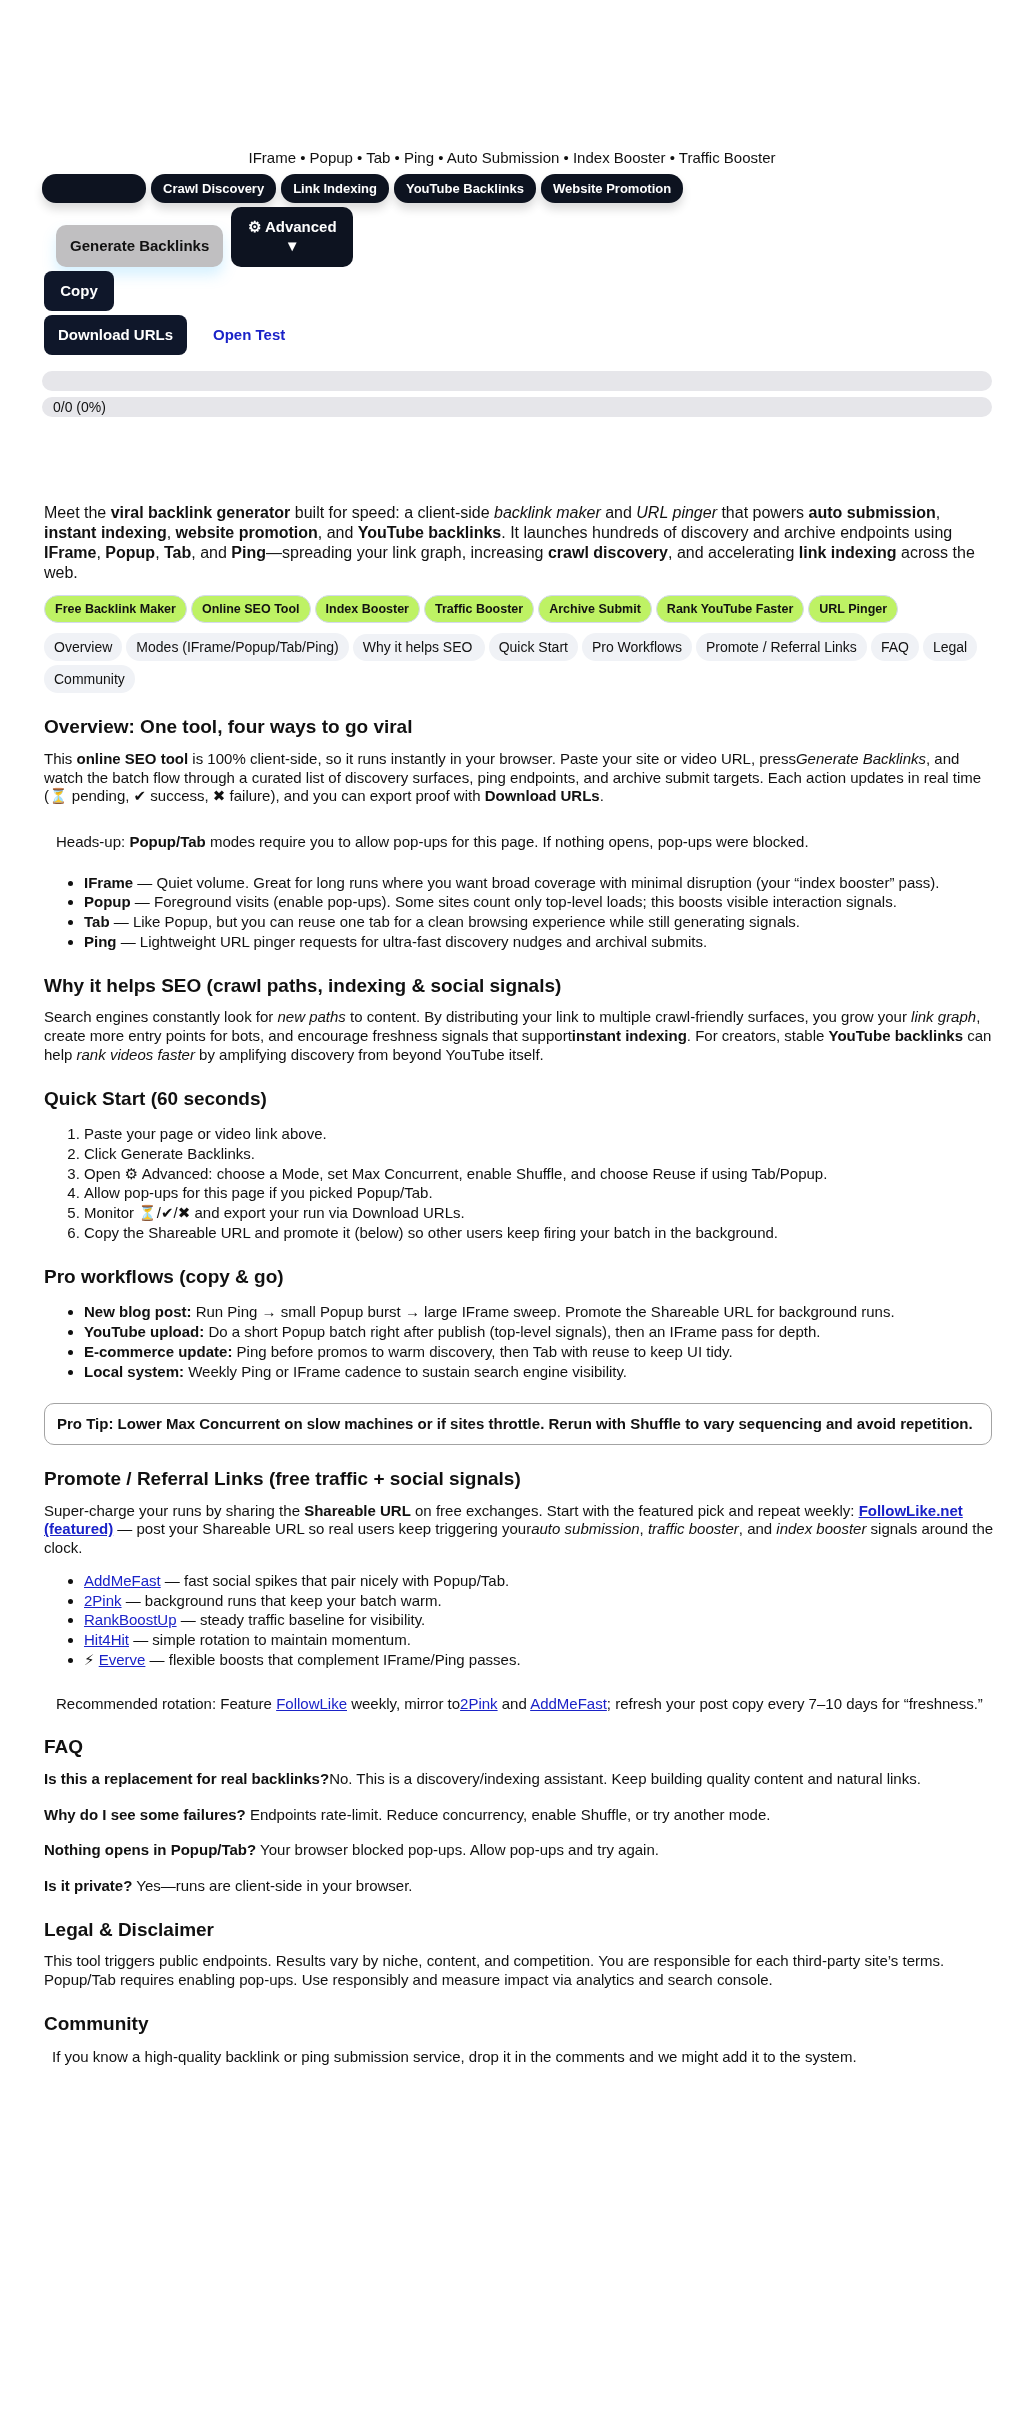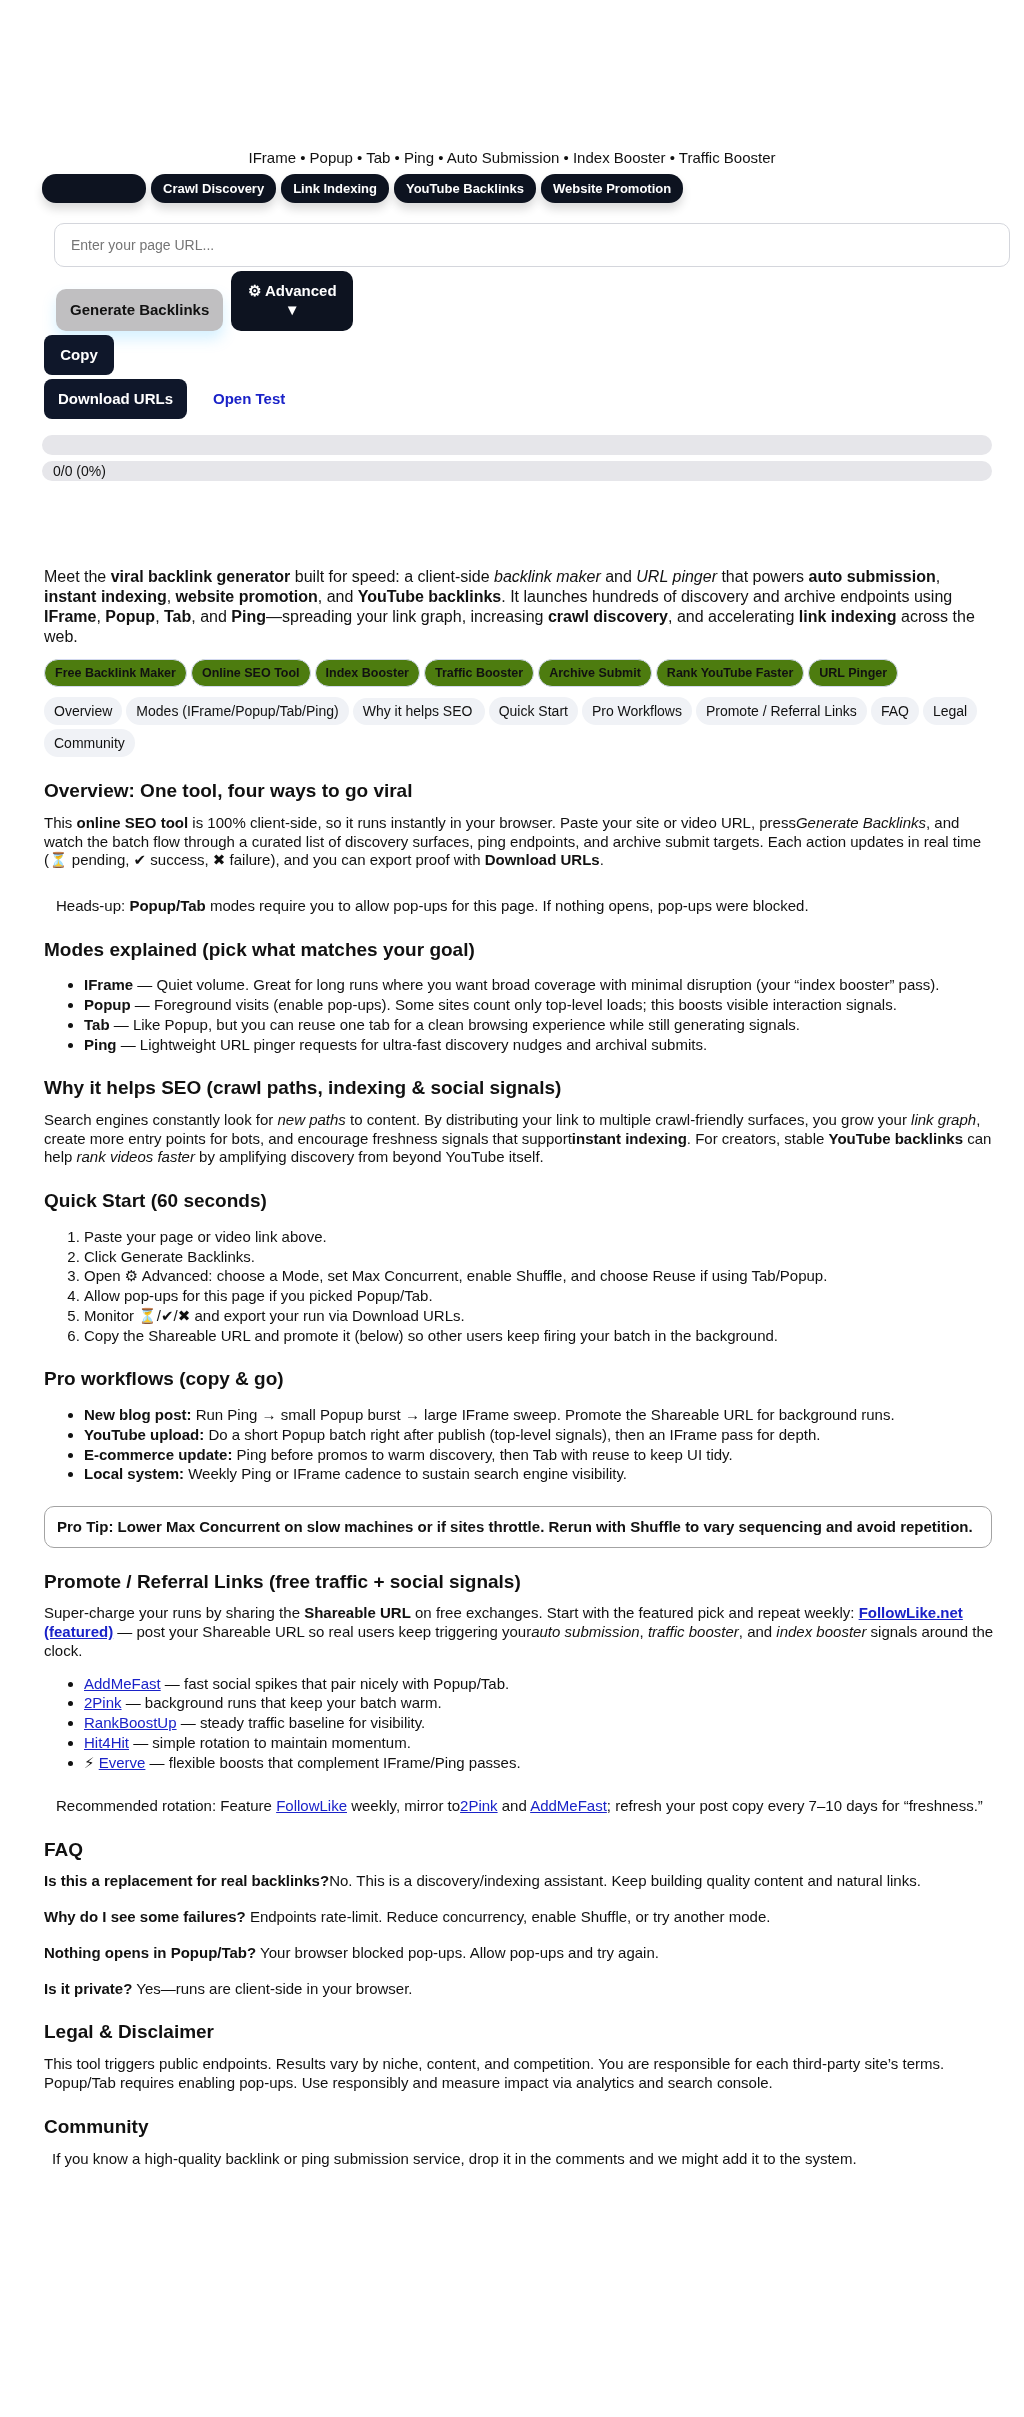--- a/index.html
+++ b/index.html
@@ -48,21 +48,21 @@
   .copy-btn { margin: 4px 0 0 0; width: 70px; padding: 0; }
   .dl-row { display: flex; align-items: center; gap: 26px; margin-top: 4px; }
   .open-test { color: #1a22c8; font-weight: bold; font-size: 15px; text-decoration: none; }
   .bar { height: 20px; background: #e6e6ea; border-radius: 10px; width: 950px; margin-left: -2px; }
   .bar1 { margin-top: 16px; }
   .bar2 { margin-top: 6px; position: relative; }
   .bar2 span { position: absolute; left: 11px; top: 1px; font-size: 14px; color: #111; }
   .intro { margin-top: 86px; font-size: 16px; line-height: 1.25; width: 940px; }
   .chips { display: flex; flex-wrap: wrap; gap: 4px 4px; margin-top: 12px; }
   .chip {
-    background: #4d7c0f; border: 1px solid #d3d9ef; border-radius: 14px;
+    background: #bef264; border: 1px solid #d3d9ef; border-radius: 14px;
     padding: 5px 10px; font-weight: bold; font-size: 12.5px; color: #111;
   }
   .toc { display: flex; flex-wrap: wrap; align-items: flex-end; gap: 4px 4px; margin-top: 10px; width: 960px; }
   .toc a {
     background: #f0f2f6; border-radius: 14px; padding: 5px 10px; font-size: 14px;
     color: #111; text-decoration: none;
   }
   .toc a.two-line { width: 132px; border-radius: 18px; line-height: 1.2; }
   h2 { font-size: 19px; font-weight: bold; margin: 22px 0 10px 0; }
   p { margin: 0 0 10px 0; }
@@ -87,21 +87,20 @@
   <div class="tagline">IFrame • Popup • Tab • Ping • Auto Submission • Index Booster • Traffic Booster</div>
 
   <div class="pill-row">
     <button class="pill first"></button>
     <button class="pill">Crawl Discovery</button>
     <button class="pill">Link Indexing</button>
     <button class="pill">YouTube Backlinks</button>
     <button class="pill">Website Promotion</button>
   </div>
 
-  <input class="url-input" type="text" placeholder="Enter your page URL..." style="">
 
   <div class="btn-row">
     <button class="btn-gen">Generate Backlinks</button>
     <button class="btn-adv">
       <span>⚙ Advanced</span><br>
       <span>▼</span>
     </button>
   </div>
 
   <button class="btn-dark copy-btn">Copy</button>
@@ -140,21 +139,20 @@
     <a href="#">Legal</a>
     <a href="#">Community</a>
   </nav>
 
   <h2>Overview: One tool, four ways to go viral</h2>
   <p class="body-text">
     This <b>online SEO tool</b> is 100% client-side, so it runs instantly in your browser. Paste your site or video URL, press<i>Generate Backlinks</i>, and watch the batch flow through a curated list of discovery surfaces, ping endpoints, and archive submit targets. Each action updates in real time (⏳ pending, ✔ success, ✖ failure), and you can export proof with <b>Download URLs</b>.
   </p>
   <p class="heads-up">Heads-up: <b>Popup/Tab</b> modes require you to allow pop-ups for this page. If nothing opens, pop-ups were blocked.</p>
 
-  <h2>Modes explained (pick what matches your goal)</h2>
   <ul>
     <li><b>IFrame</b><span> — Quiet volume. Great for long runs where you want broad coverage with minimal disruption (your “index booster” pass).</span></li>
     <li><b>Popup</b><span> — Foreground visits (enable pop-ups). Some sites count only top-level loads; this boosts visible interaction signals.</span></li>
     <li><b>Tab</b><span> — Like Popup, but you can reuse one tab for a clean browsing experience while still generating signals.</span></li>
     <li><b>Ping</b><span> — Lightweight URL pinger requests for ultra-fast discovery nudges and archival submits.</span></li>
   </ul>
 
   <h2>Why it helps SEO (crawl paths, indexing &amp; social signals)</h2>
   <p class="body-text">
     Search engines constantly look for <i>new paths</i> to content. By distributing your link to multiple crawl-friendly surfaces, you grow your <i>link graph</i>, create more entry points for bots, and encourage freshness signals that support<b>instant indexing</b>. For creators, stable <b>YouTube backlinks</b> can help <i>rank videos faster</i> by amplifying discovery from beyond YouTube itself.

